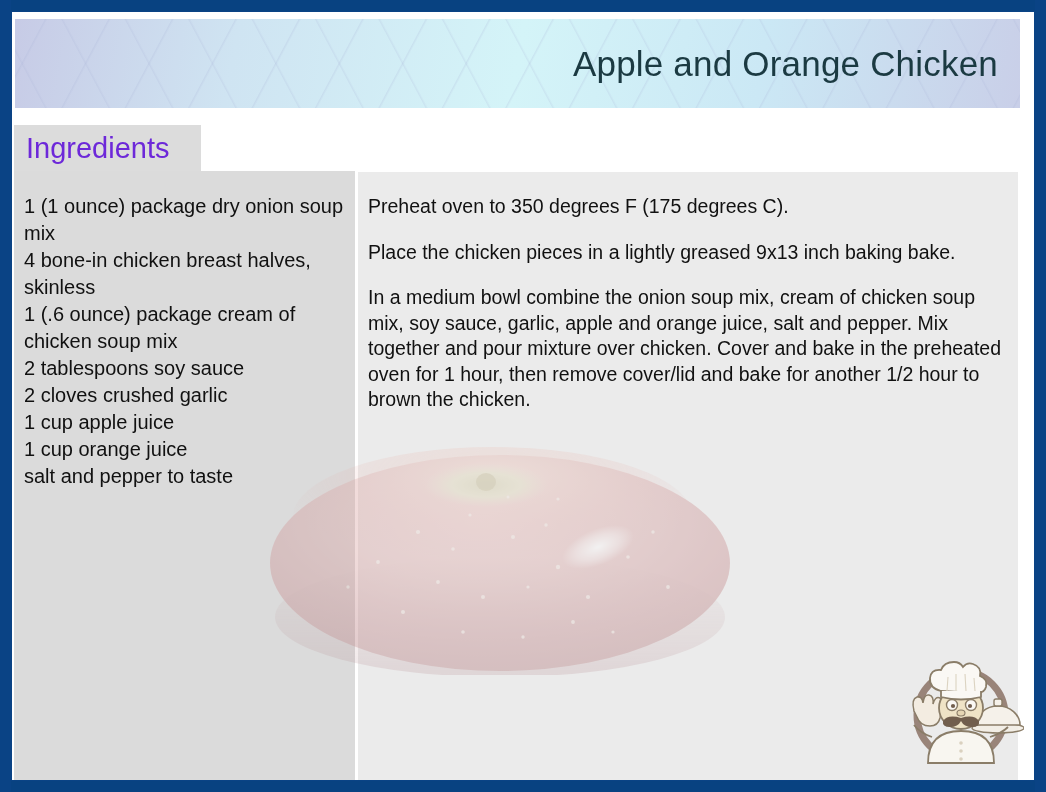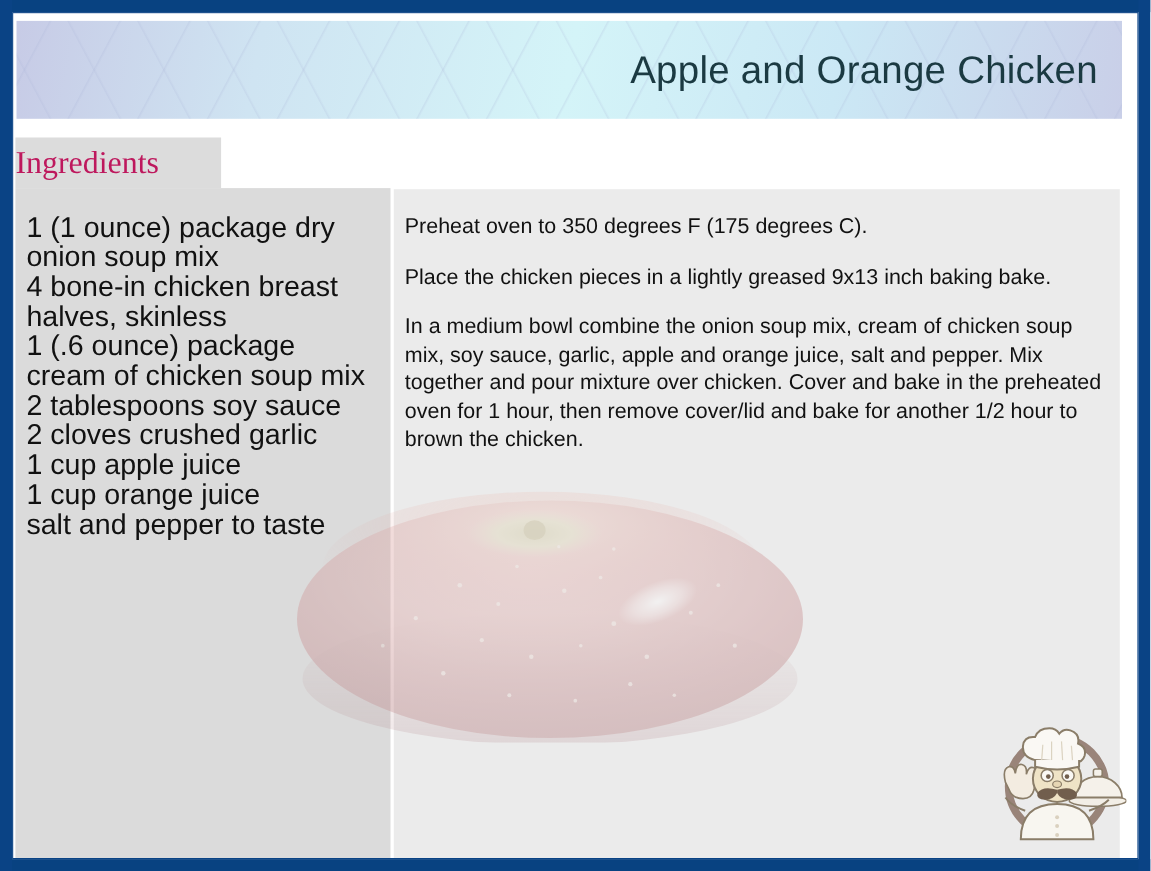--- a/index.html
+++ b/index.html
@@ -87,22 +87,22 @@
 
   
   .section-tab {
     position: absolute;
     background: #dcdcdc;
     display: flex;
     align-items: center;
   }
   .section-tab .tab-label {
     font-size: 29px;
-    color: #be185d;
-    font-family: Liberation Serif, serif;
+    color: #6d28d9;
+    padding-left: 12px;
   }
   #ingredients-tab {
     left: 14px;
     top: 125px;
     width: 187px;
     height: 46px;
   }
   #directions-tab {
     left: 358px;
     top: 127px;
@@ -127,21 +127,21 @@
     width: 660px;
     height: 608px;
     background: #ebebeb;
   }
 
   #ingredients-list {
     position: absolute;
     left: 10px;
     top: 22px;
     right: 8px;
-    font-size: 26px;
+    font-size: 20px;
     line-height: 27px;
     color: #111111;
   }
   #ingredients-list .ing-item {
     white-space: normal;
   }
 
   #directions-body {
     position: absolute;
     left: 10px;

